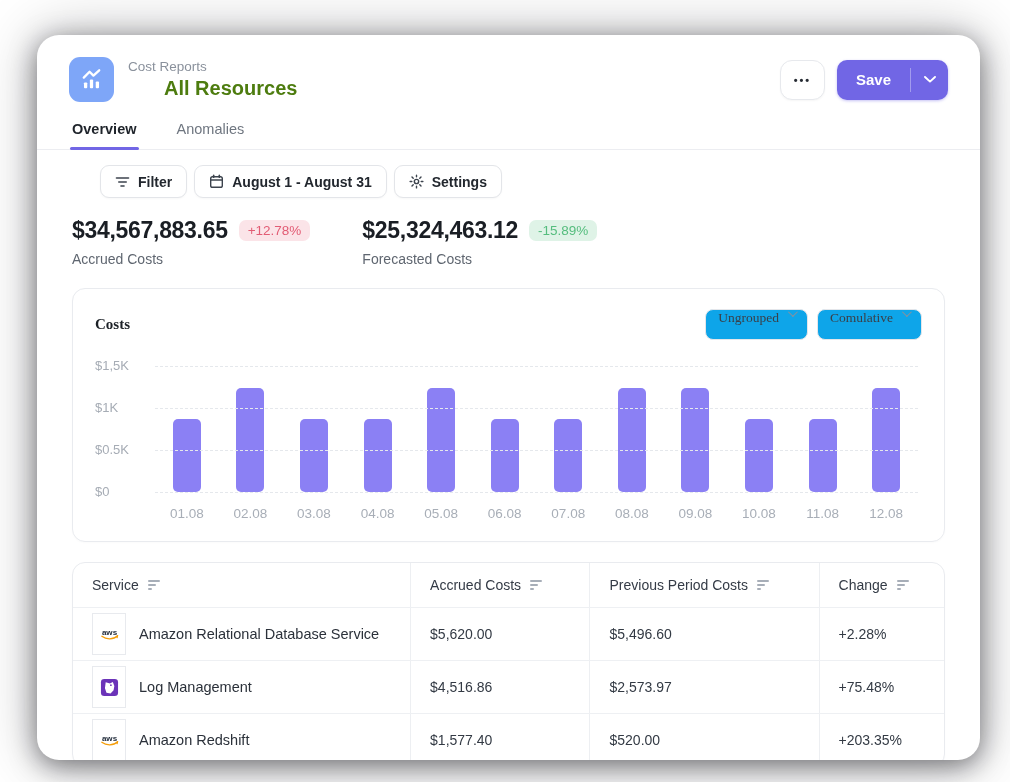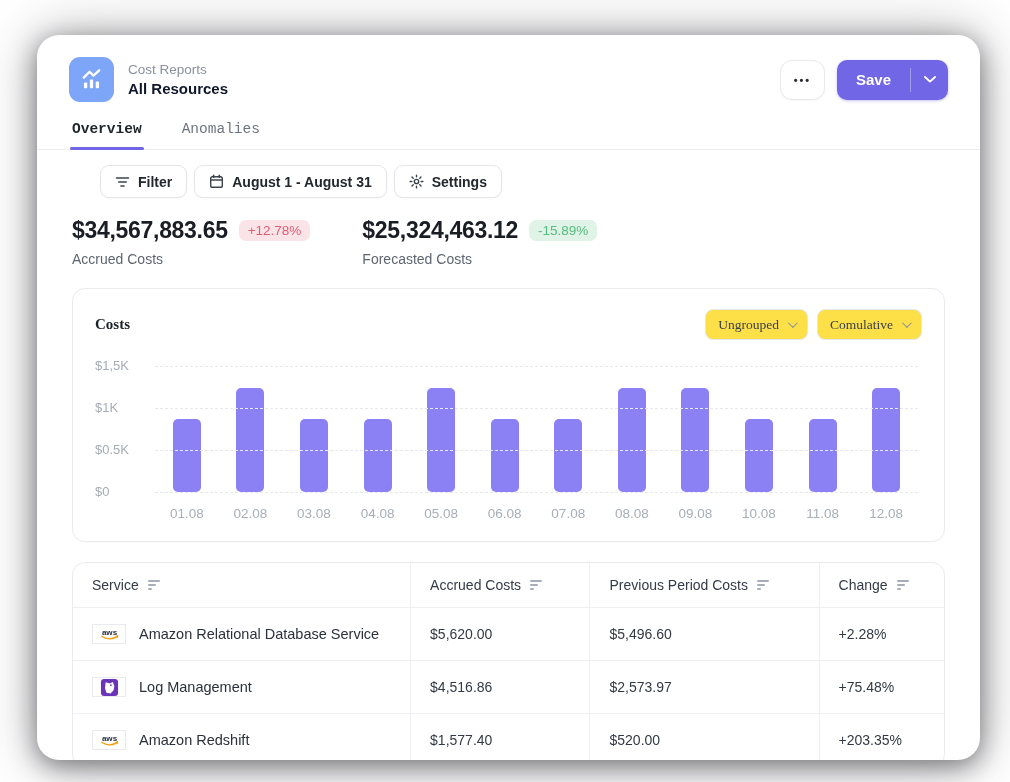--- a/index.html
+++ b/index.html
@@ -12,34 +12,34 @@
     box-shadow:0 6px 26px rgba(12,12,18,.5), 0 0 60px rgba(12,12,18,.28);
     display:flex; flex-direction:column; overflow:hidden;
   }
 
   
   .win-header { display:flex; justify-content:space-between; align-items:center; padding:22px 32px 0 32px; }
   .header-left { display:flex; align-items:center; gap:14px; }
   .app-icon { width:45px; height:45px; border-radius:11px; background:#7EA6F8;
     display:flex; align-items:center; justify-content:center; flex:0 0 auto; }
   .title-block .crumb { font-size:13.5px; color:#8A919C; margin-bottom:3px; }
-  .title-block .title { font-size:15px; font-weight:700; color:#0f172a; }
+  .title-block .title { font-size:20px; font-weight:700; color:#4d7c0f;margin-left:36px; }
   .header-right { display:flex; align-items:center; gap:12px; }
   .more-btn { width:45px; height:40px; background:#fff; border:1px solid #E7E9ED; border-radius:12px;
     display:flex; align-items:center; justify-content:center; cursor:pointer;
     font-size:11px; letter-spacing:2px; font-weight:700; color:#262B33;
     box-shadow:0 1px 2px rgba(0,0,0,.04); }
   .save-btn { display:flex; align-items:stretch; height:40px; background:#7166E5; border-radius:10px;
     overflow:hidden; cursor:pointer; box-shadow:0 1px 3px rgba(113,102,229,.4); }
   .save-main { color:#fff; font-size:15px; font-weight:600; display:flex; align-items:center; padding:0 19px; }
   .save-divider { width:1px; background:rgba(255,255,255,.35); margin:8px 0; }
   .save-caret { width:37px; display:flex; align-items:center; justify-content:center; }
 
   
-  .tabs { display:flex; gap:36px; padding:0 33px; margin-top:13px; border-bottom:1px solid #ECEDF1;font-family:Liberation Mono, monospace; }
+  .tabs { display:flex; gap:36px; padding:0 33px; margin-top:13px; border-bottom:1px solid #ECEDF1; }
   .tab { position:relative; padding:6px 2px 12px 2px; font-size:14.5px; color:#6F7680; cursor:pointer; }
   .tab.active { color:#1F242B; font-weight:600; }
   .tab.active::after { content:""; position:absolute; left:0; right:0; bottom:-1px; height:3px;
     background:#7166E5; border-radius:3px; }
 
   
   .content { flex:1; padding:15px 35px 0 35px; }
 
   .filter-row { display:flex; gap:7px; margin-bottom:19px;margin-left:28px; }
   .pill-btn { display:flex; align-items:center; gap:8px; height:33px; padding:0 14px;
@@ -55,22 +55,22 @@
   .badge.green { background:#DFF3E7; color:#55BD7E; }
   .kpi-label { margin-top:7px; font-size:14px; color:#5F6670; }
 
   .card { border:1px solid #E9EBEF; border-radius:13px; background:#fff; box-shadow:0 1px 2px rgba(0,0,0,.02); }
 
   
   .chart-card { padding:20px 22px 20px 22px; }
   .chart-head { display:flex; justify-content:space-between; align-items:center;font-family:Liberation Serif, serif; }
   .chart-title { font-size:15px; font-weight:700; color:#1C2127; }
   .chart-selects { display:flex; gap:9px; }
-  .select { display:flex; align-items:center; gap:9px; height:31px; padding:0 12px;
-    border:1px solid #E4E6EA; border-radius:8px; font-size:13.5px; color:#3A4049; cursor:pointer; background:#fde047; }
+  .select { display:flex; align-items:flex-start; gap:9px; height:31px; padding:0 12px;
+    border:1px solid #E4E6EA; border-radius:8px; font-size:13.5px; color:#3A4049; cursor:pointer; background:#0ea5e9; }
   .chev { width:7px; height:7px; border-right:1.6px solid #8A919C; border-bottom:1.6px solid #8A919C;
     transform:rotate(45deg) translateY(-2px); }
 
   .chart-body { position:relative; height:126px; margin-top:26px; }
   .y-gutter { position:absolute; left:0; top:0; bottom:0; width:58px; }
   .ytick { position:absolute; left:0; transform:translateY(-55%); font-size:13px; color:#A6ACB5; white-space:nowrap; }
   .plot { position:absolute; left:60px; right:4px; top:0; bottom:0; }
   .gridline { position:absolute; left:0; right:0; border-top:1.5px dashed #E5E8EC; }
   .bars { position:absolute; left:0; right:0; top:0; bottom:0; display:flex; align-items:flex-end; }
   .bar-slot { flex:1; display:flex; justify-content:center; height:100%; align-items:flex-end; }
@@ -80,21 +80,21 @@
 
   
   .table-card { margin-top:20px; overflow:hidden; }
   .trow { display:grid; grid-template-columns:38.7% 20.6% 26.3% 14.4%; align-items:stretch; }
   .trow > div { display:flex; align-items:center; padding-left:19px; padding-right:10px; }
   .trow > div:nth-child(n+2) { border-left:1px solid #EDEFF2; }
   .thead { height:44px; }
   .thead > div { gap:9px; font-size:14px; color:#343B46; font-weight:500; cursor:pointer; }
   .tbody-row { height:53px; border-top:1px solid #EEF0F3; font-size:14.5px; color:#2B313A; }
   .service-cell { gap:13px; }
-  .svc-icon { width:34px; height:20px; border:1px solid #E8EAEE; border-radius:0; background:#fff;
+  .svc-icon { width:34px; height:42px; border:1px solid #E8EAEE; border-radius:0; background:#fff;
     display:flex; align-items:center; justify-content:center; flex:0 0 auto; }
   .money { font-size:14px; color:#333A44; }
   .sort-icon { display:inline-flex; flex-direction:column; gap:2.5px; }
   .sort-icon i { display:block; height:1.6px; background:#A7AEB8; border-radius:1px; }
   .sort-icon i:nth-child(1){ width:12px; } .sort-icon i:nth-child(2){ width:8px; } .sort-icon i:nth-child(3){ width:4px; }
 </style>
 </head>
 <body>
 
 <div class="window">

